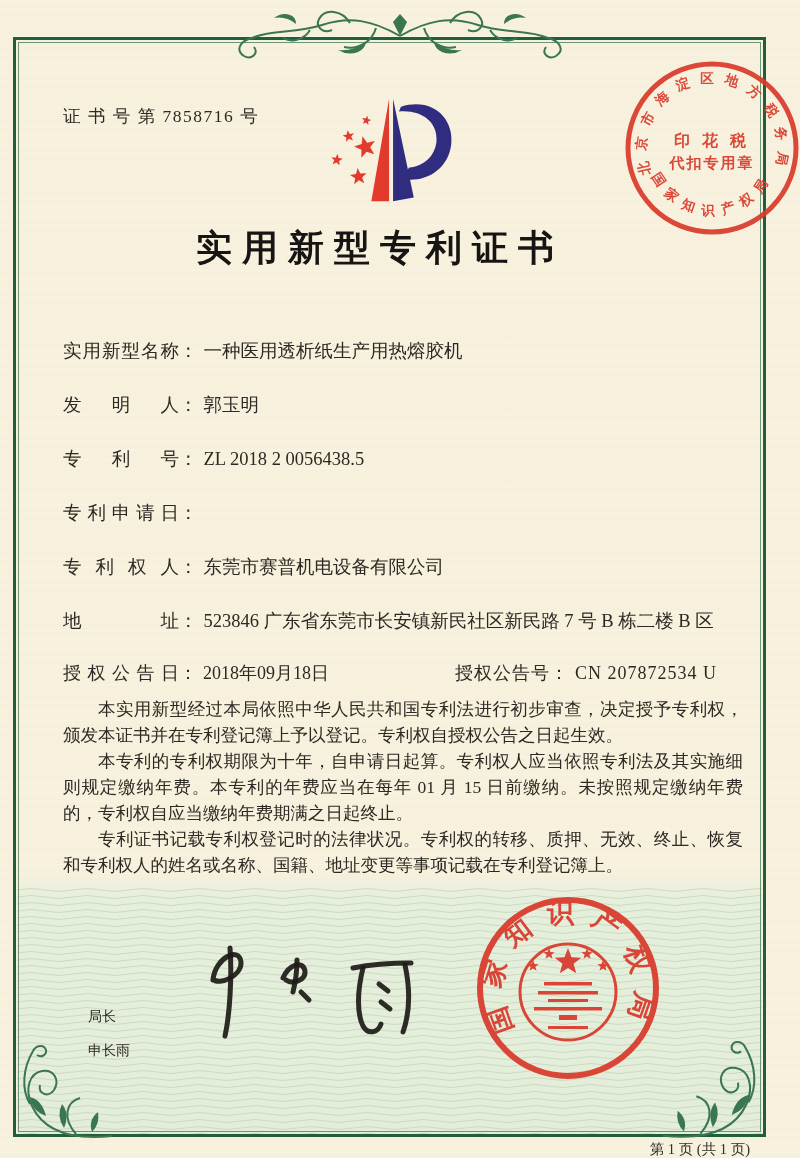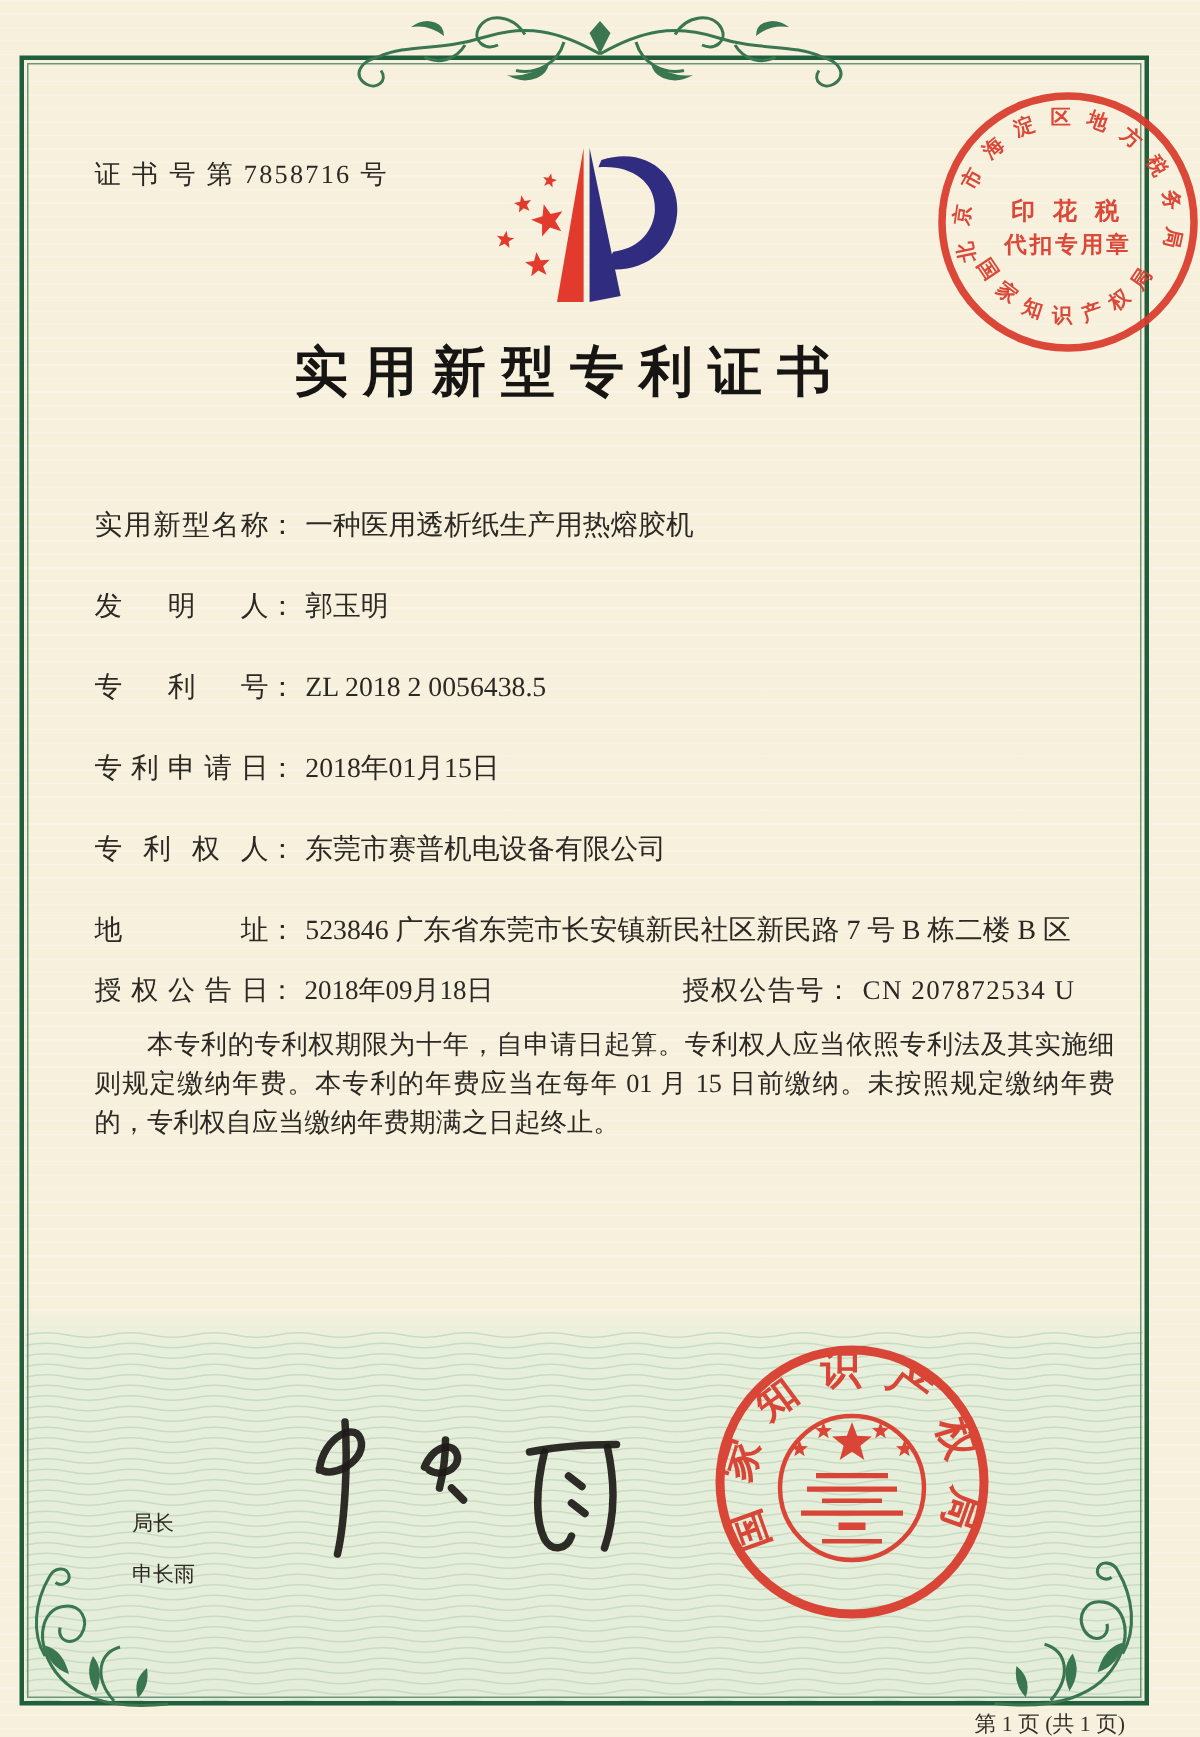--- a/index.html
+++ b/index.html
@@ -29,21 +29,21 @@
   .band path{stroke:#c9dcc1; fill:none; stroke-width:1;}
   
   .cert-no{position:absolute; left:63px; top:104px; font-size:17.5px; letter-spacing:1.5px; z-index:4;}
   .logo{position:absolute; left:322px; top:94px; z-index:4;}
   .title{
     position:absolute; left:0; right:40px; top:224px; text-align:center;
     font-size:36px; font-weight:bold; letter-spacing:10px; color:#171513; z-index:4;
   }
   .content{position:absolute; left:63px; top:338px; width:680px; z-index:4;}
   .row{display:flex; line-height:26px; font-size:18.5px; margin-bottom:28px;}
-  .row.addr{margin-bottom:13px;}
+  .row.addr{margin-bottom:26px;}
   .lbl{display:inline-block; width:116px; text-align:justify; text-align-last:justify; flex:none;}
   .colon{flex:none; padding-right:6px;}
   .val{flex:1;}
   .grant-row{display:flex; line-height:26px; font-size:18px; margin-bottom:10px;}
   .grant-left{display:flex; width:392px; flex:none;}
   .grant-right{display:flex; letter-spacing:1px;}
   .paras{font-size:17.5px; line-height:26px; text-align:justify;}
   .paras p{margin:0; text-indent:2em;}
   .signer{position:absolute; left:88px; top:986px; font-size:14px; line-height:34px; z-index:5;margin-top:14px;}
   .signature{position:absolute; left:185px; top:934px; z-index:5;}
@@ -187,21 +187,20 @@
 
     <div class="row">
       <span class="lbl">专利号</span>
         <span class="colon">：</span>
       <span class="val">ZL 2018 2 0056438.5</span>
     </div>
 
     <div class="row">
       <span class="lbl">专利申请日</span>
         <span class="colon">：</span>
-      <span class="val">2018年01月15日</span>
     </div>
 
     <div class="row">
       <span class="lbl">专利权人</span>
         <span class="colon">：</span>
       <span class="val">东莞市赛普机电设备有限公司</span>
     </div>
 
     <div class="row addr">
       <span class="lbl">地址</span>
@@ -216,21 +215,23 @@
         <span>2018年09月18日</span>
       </span>
       <span class="grant-right">
         <span>授权公告号</span>
           <span class="colon">：</span>
         <span>CN 207872534 U</span>
       </span>
     </div>
 
     <div class="paras">
+      <p>本实用新型经过本局依照中华人民共和国专利法进行初步审查，决定授予专利权，颁发本证书并在专利登记簿上予以登记。专利权自授权公告之日起生效。</p>
       <p>本专利的专利权期限为十年，自申请日起算。专利权人应当依照专利法及其实施细则规定缴纳年费。本专利的年费应当在每年 01 月 15 日前缴纳。未按照规定缴纳年费的，专利权自应当缴纳年费期满之日起终止。</p>
+      <p>专利证书记载专利权登记时的法律状况。专利权的转移、质押、无效、终止、恢复和专利权人的姓名或名称、国籍、地址变更等事项记载在专利登记簿上。</p>
     </div>
   </div>
 
   <div class="signer">
     <div>局长</div>
     <div>申长雨</div>
   </div>
 
   <svg class="signature" width="250" height="112" viewBox="0 0 250 112">
     <path d="M28,46 C30,24 54,12 56,28 C57,42 34,52 28,45"></path>

